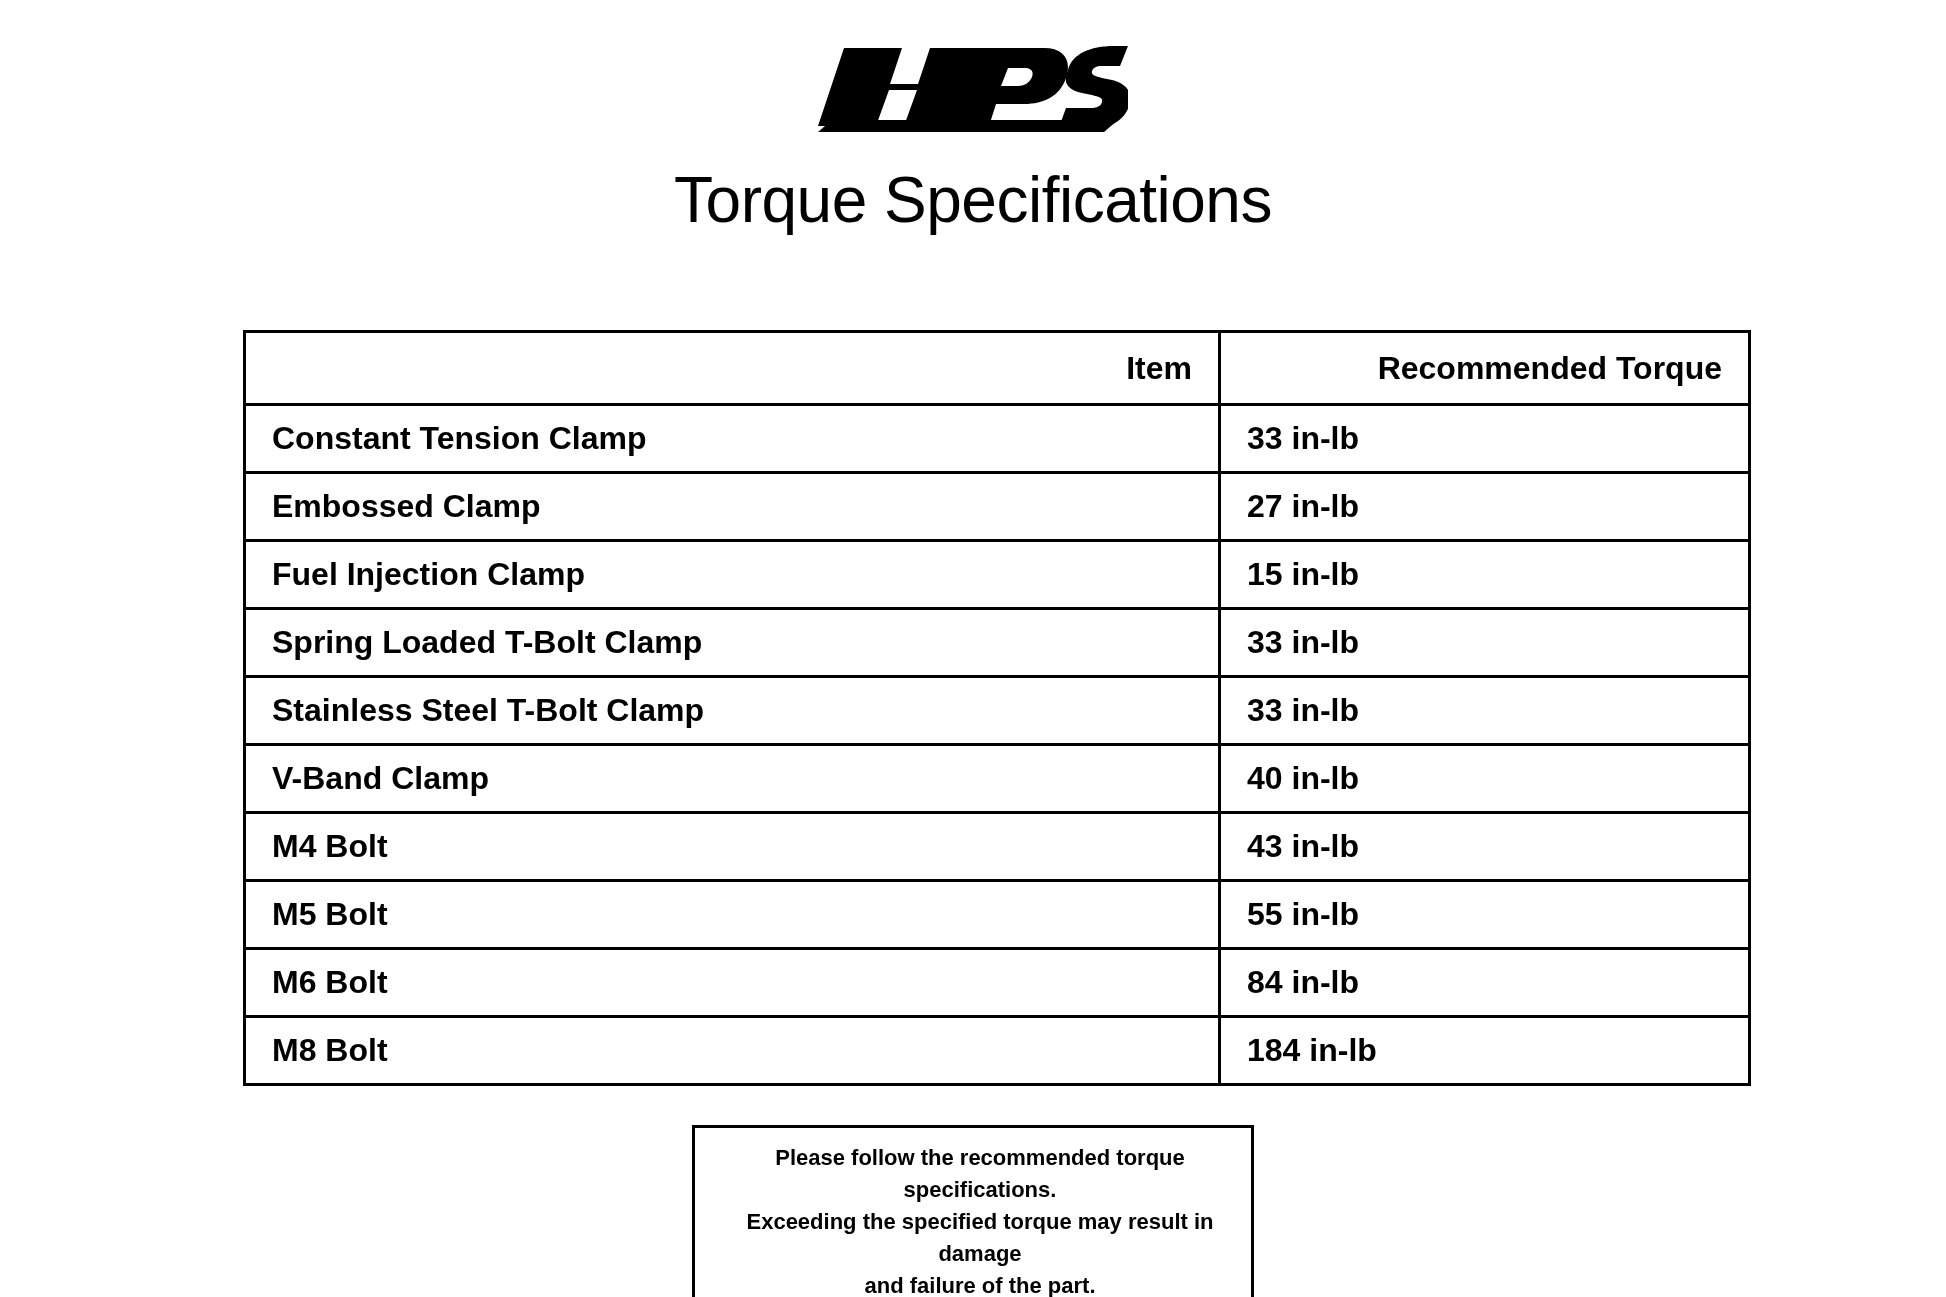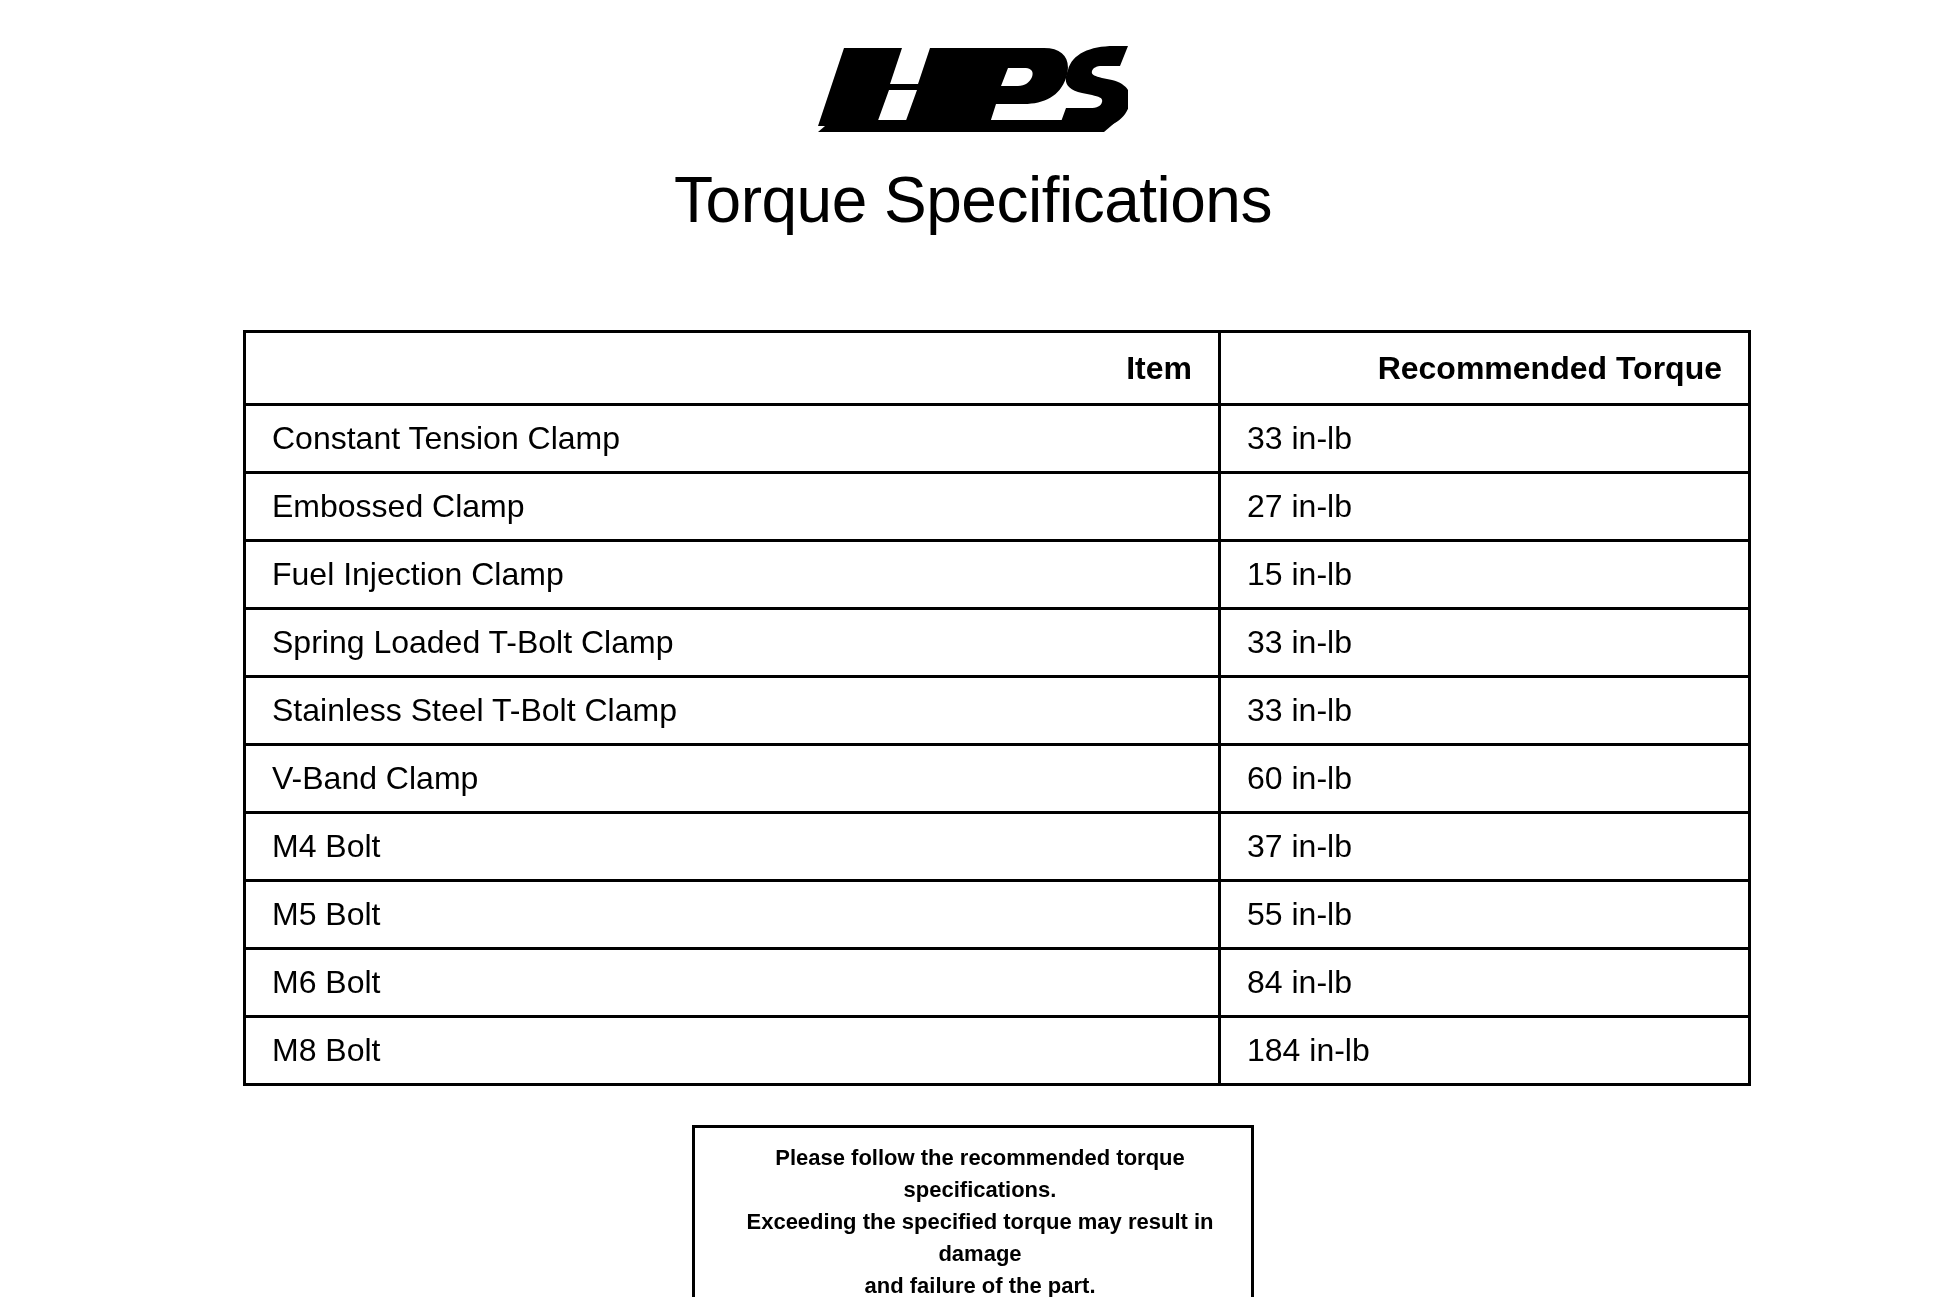--- a/index.html
+++ b/index.html
@@ -61,21 +61,21 @@
     border-collapse: collapse;
     width: 100%;
     table-layout: fixed;
   }
   table.spec th, table.spec td {
     border: 3px solid #000000;
     padding: 0 26px;
     height: 65px;
     vertical-align: middle;
     font-size: 32px;
-    font-weight: 400;
+    font-weight: 700;
     text-align: left;
     white-space: nowrap;
   }
   table.spec th {
     font-weight: bold;
     height: 70px;
     font-size: 32px;
     text-align: right;
   }
   table.spec col.c1 { width: 975px; }
@@ -149,25 +149,25 @@
         <tr>
           <td>Spring Loaded T-Bolt Clamp</td>
           <td>33 in-lb</td>
         </tr>
         <tr>
           <td>Stainless Steel T-Bolt Clamp</td>
           <td>33 in-lb</td>
         </tr>
         <tr>
           <td>V-Band Clamp</td>
-          <td>60 in-lb</td>
+          <td>40 in-lb</td>
         </tr>
         <tr>
           <td>M4 Bolt</td>
-          <td>37 in-lb</td>
+          <td>43 in-lb</td>
         </tr>
         <tr>
           <td>M5 Bolt</td>
           <td>55 in-lb</td>
         </tr>
         <tr>
           <td>M6 Bolt</td>
           <td>84 in-lb</td>
         </tr>
         <tr>

